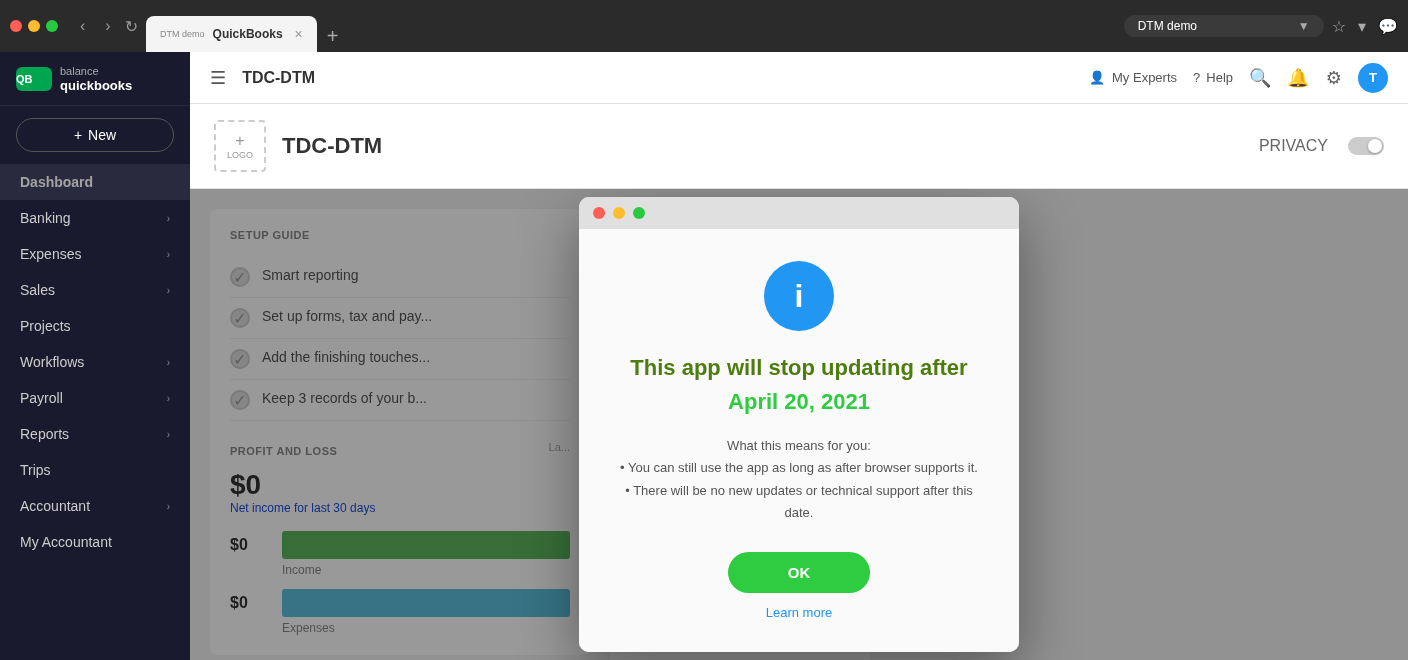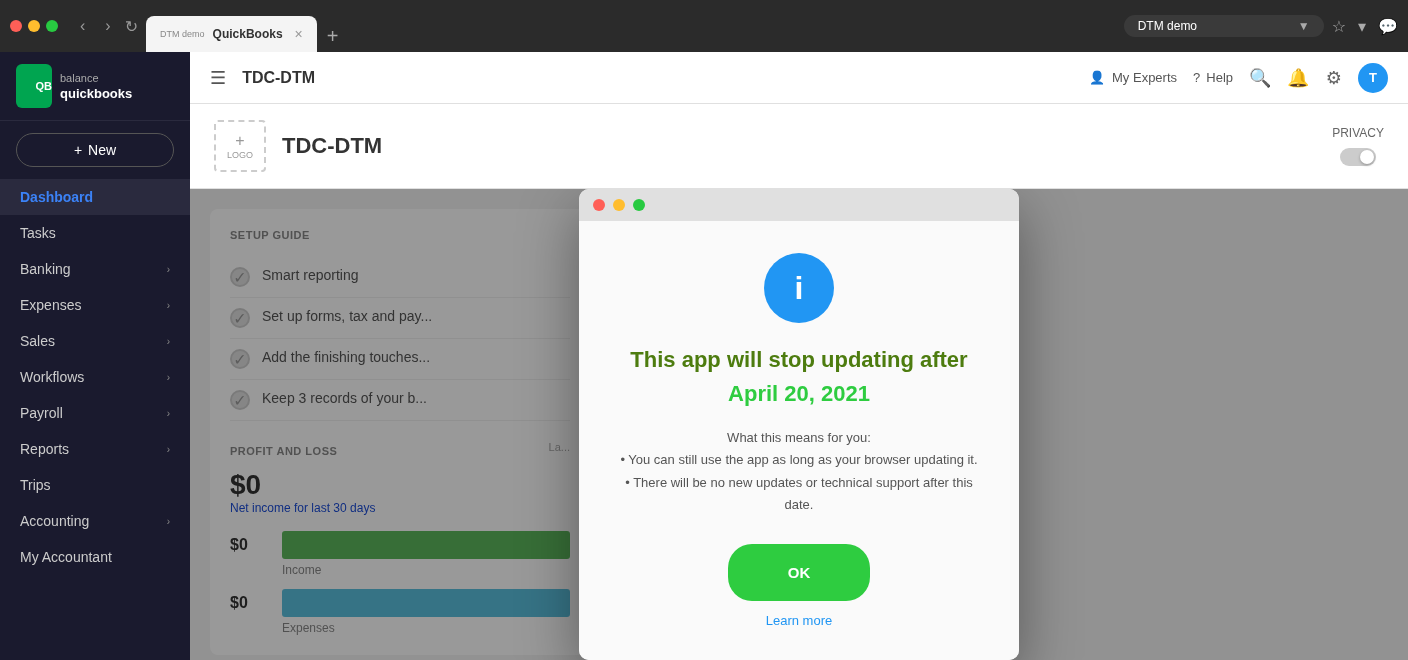--- a/index.html
+++ b/index.html
@@ -66,24 +66,24 @@
       padding: 12px 16px;
       display: flex;
       align-items: center;
       gap: 8px;
       border-bottom: 1px solid #2a2a3e;
     }
     .qb-logo {
       background: #00a550;
       border-radius: 6px;
       width: 36px;
-      height: 44px;
-      display: flex;
-      align-items: center;
-      justify-content: flex-end;
+      height: 24px;
+      display: flex;
+      align-items: center;
+      justify-content: flex-start;
       color: white;
       font-weight: 900;
       font-size: 11px;
     }
     .sidebar-brand { font-size: 11px; color: #aaa; line-height: 1.3; }
     .sidebar-brand-name { color: #fff; font-size: 13px; font-weight: 600; }
     .new-btn {
       margin: 12px 16px;
       background: transparent;
       border: 1px solid #555;
@@ -101,21 +101,21 @@
     .sidebar-item {
       padding: 10px 20px;
       cursor: pointer;
       display: flex;
       align-items: center;
       justify-content: space-between;
       font-size: 14px;
       color: #ccc;
       transition: background 0.1s;
     }
-    .sidebar-item.active { background: #2a2a3e; color: #3b82f6; font-weight: 600; }
+    .sidebar-item.active { background: #2a2a3e; color: #a3a3a3; font-weight: 600; }
     .sidebar-item-chevron { font-size: 10px; color: #888; }
 
     
     .top-bar {
       background: #fff;
       border-bottom: 1px solid #e0e0e0;
       height: 52px;
       display: flex;
       align-items: center;
       padding: 0 20px;
@@ -149,21 +149,21 @@
       display: flex;
       flex-direction: column;
       align-items: center;
       justify-content: center;
       color: #999;
       font-size: 9px;
       cursor: pointer;
     }
     .company-logo-plus { font-size: 16px; }
     .company-name { font-size: 22px; font-weight: 700; color: #333; }
-    .privacy-toggle { display: flex; align-items: center; gap: 8px; font-size: 12px; color: #666; flex-direction: column; }
+    .privacy-toggle { display: flex; align-items: center; gap: 20px; font-size: 16px; color: #666; }
     .toggle-track {
       width: 36px; height: 18px; border-radius: 9px; background: #ccc;
       position: relative; cursor: pointer;
     }
     .toggle-thumb {
       width: 14px; height: 14px; border-radius: 50%; background: #fff;
       position: absolute; top: 2px; right: 2px;
       box-shadow: 0 1px 3px rgba(0,0,0,0.3);
     }
 
@@ -262,21 +262,21 @@
     }
     .modal-title { font-size: 22px; font-weight: 700; color: #4d7c0f; margin-bottom: 8px; }
     .modal-date { font-size: 22px; font-weight: 700; color: #2ecc40; margin-bottom: 20px; }
     .modal-desc { font-size: 13px; color: #555; line-height: 1.7; margin-bottom: 28px; }
     .modal-bullet { display: block; }
     .modal-ok-btn {
       background: #2ecc40;
       color: #fff;
       border: none;
       border-radius: 24px;
-      padding: 20px 60px;
+      padding: 12px 60px;
       font-size: 15px;
       font-weight: 600;
       cursor: pointer;
       margin-bottom: 12px;
       display: block;
       margin: 0 auto 12px;
     }
     .modal-learn-link { color: #2196f3; font-size: 13px; cursor: pointer; display: block; text-align: center; }
   </style>
 </head>
@@ -326,51 +326,51 @@
     </div>
     <button class="new-btn">
       <span>+</span>
       <span>New</span>
     </button>
     <div class="sidebar-nav">
       <div class="sidebar-item active">
         <span>Dashboard</span>
       </div>
       <div class="sidebar-item">
-        <span>Tasks</span>
-      </div>
-      <div class="sidebar-item">
         <span>Banking</span>
         <span class="sidebar-item-chevron">›</span>
       </div>
       <div class="sidebar-item">
         <span>Expenses</span>
         <span class="sidebar-item-chevron">›</span>
       </div>
       <div class="sidebar-item">
         <span>Sales</span>
         <span class="sidebar-item-chevron">›</span>
       </div>
       <div class="sidebar-item">
+        <span>Projects</span>
+      </div>
+      <div class="sidebar-item">
         <span>Workflows</span>
         <span class="sidebar-item-chevron">›</span>
       </div>
       <div class="sidebar-item">
         <span>Payroll</span>
         <span class="sidebar-item-chevron">›</span>
       </div>
       <div class="sidebar-item">
         <span>Reports</span>
         <span class="sidebar-item-chevron">›</span>
       </div>
       <div class="sidebar-item">
         <span>Trips</span>
       </div>
       <div class="sidebar-item">
-        <span>Accounting</span>
+        <span>Accountant</span>
         <span class="sidebar-item-chevron">›</span>
       </div>
       <div class="sidebar-item">
         <span>My Accountant</span>
       </div>
 
     </div>
   </div>
 
   <div style="flex:1; display:flex; flex-direction:column; overflow:hidden;">
@@ -516,21 +516,21 @@
             <div class="modal-dot modal-dot-green"></div>
           </div>
           <div class="modal-body">
             <div class="modal-info-icon">
               <span>i</span>
             </div>
             <div class="modal-title">This app will stop updating after</div>
             <div class="modal-date">April 20, 2021</div>
             <div class="modal-desc">
               <span>What this means for you:</span><br>
-              <span class="modal-bullet">• You can still use the app as long as your browser updating it.</span>
+              <span class="modal-bullet">• You can still use the app as long as after browser supports it.</span>
               <span class="modal-bullet">• There will be no new updates or technical support after this date.</span>
             </div>
             <button class="modal-ok-btn">OK</button>
             <a class="modal-learn-link">Learn more</a>
           </div>
         </div>
       </div>
 
     </div>
   </div>

